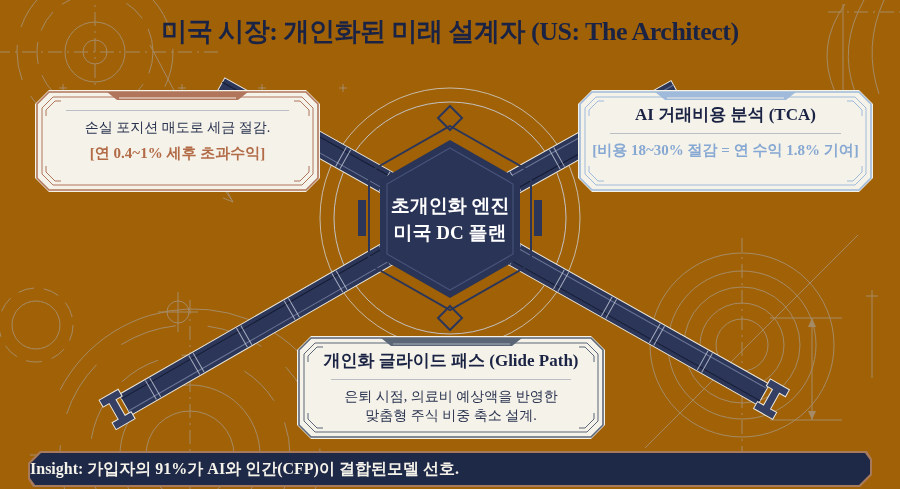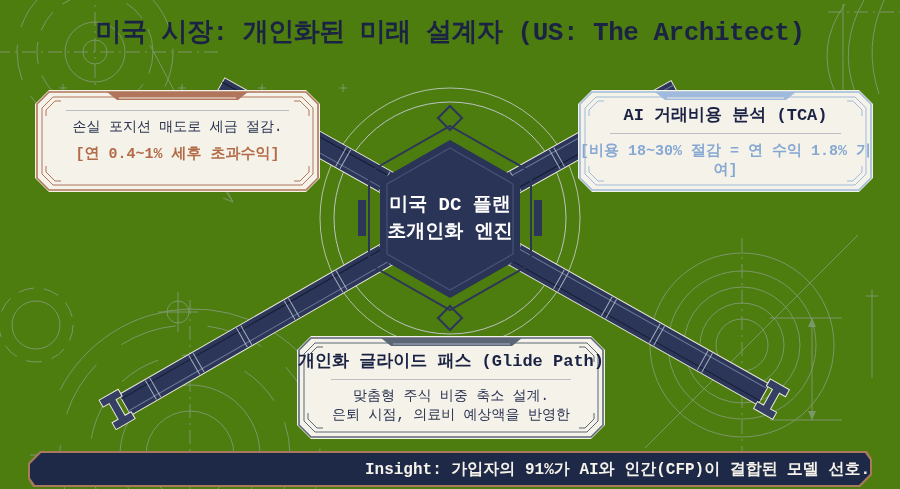--- a/index.html
+++ b/index.html
@@ -1,19 +1,19 @@
 <!DOCTYPE html>
 <html><head>
 <meta charset="utf-8">
 <style>
   html,body{margin:0;padding:0;background:#e8e5dc;}
   .stage{
     position:relative;width:900px;height:489px;overflow:hidden;
-    background:#4d7c0f;
-    font-family:Liberation Mono, monospace;
+    background:#a16207;
+    font-family:Liberation Serif, serif;
   }
   .bg-svg{position:absolute;left:0;top:0;width:900px;height:489px;}
   .page-title{
     position:absolute;left:0;top:14px;width:100%;text-align:center;
     font-size:26px;font-weight:800;color:#1b2344;letter-spacing:-0.5px;
   }
   .hub-text{
     position:absolute;left:360px;top:192px;width:180px;text-align:center;
     color:#ffffff;font-weight:700;font-size:19px;line-height:27px;
   }
@@ -29,23 +29,23 @@
   .card-highlight{font-size:15px;font-weight:800;margin-top:7px;}
   .hl-copper{color:#b26b46;}
   .hl-blue{color:#86a8d3;}
   .insight-outer{
     position:absolute;left:28px;top:451px;width:844px;height:36px;
     background:#a87a5c;
     clip-path:polygon(12px 0,calc(100% - 5px) 0,100% 8px,100% calc(100% - 12px),calc(100% - 12px) 100%,5px 100%,0 calc(100% - 8px),0 12px);
   }
   .insight-inner{
     position:absolute;left:2px;top:2px;right:2px;bottom:2px;
-    background:#1e2847;display:flex;align-items:center;justify-content:flex-end;
+    background:#1e2847;display:flex;align-items:center;justify-content:flex-start;
     clip-path:polygon(11px 0,calc(100% - 5px) 0,100% 7px,100% calc(100% - 11px),calc(100% - 11px) 100%,5px 100%,0 calc(100% - 7px),0 11px);
-    color:#f5f2ea;font-size:16px;font-weight:700;white-space:nowrap;gap:9px;
+    color:#f5f2ea;font-size:16px;font-weight:700;white-space:nowrap;
   }
   .insight-inner .hl{color:#c78a5a;}
 </style>
 </head>
 <body>
 
 <div class="stage">
 
   <svg class="bg-svg" width="900" height="489" viewBox="0 0 900 489">
 
@@ -155,22 +155,22 @@
       <polygon points="450,106 462,118 450,130 438,118" fill="none" stroke="#2c3659" stroke-width="2"></polygon>
       <polygon points="450,306 462,318 450,330 438,318" fill="none" stroke="#2c3659" stroke-width="2"></polygon>
       <polygon points="450,140 520,180 520,258 450,298 380,258 380,180" fill="#2a3456"></polygon>
       <polygon points="450,148 513,184 513,254 450,290 387,254 387,184" fill="none" stroke="#47527a" stroke-width="1.2"></polygon>
     </g>
   </svg>
 
   <div class="page-title">미국 시장: 개인화된 미래 설계자 (US: The Architect)</div>
 
   <div class="hub-text">
+    <div>초개인화 엔진</div>
     <div>미국 DC 플랜</div>
-    <div>초개인화 엔진</div>
   </div>
 
   <div class="card" style="left:35px;top:90px;width:285px;height:102px;">
     <svg class="frame" width="285" height="102" viewBox="0 0 285 102" fill="none">
       <path d="M14,2 H271 L283,14 V88 L271,100 H14 L2,88 V14 Z" stroke="#b0755a" stroke-width="1.6"></path>
       <path d="M18,7 H267 L278,18 V84 L267,95 H18 L7,84 V18 Z" stroke="#b0755a" stroke-width="1"></path>
       <path d="M72,2 H213 L203,10 H82 Z" fill="#b0755a" stroke="none"></path>
       <line x1="84" y1="8" x2="201" y2="8" stroke="#f2efe6" stroke-width="1"></line>
       <path d="M11,26 V20 L20,11 H26 M259,11 H265 L274,20 V26 M274,76 V82 L265,91 H259 M26,91 H20 L11,82 V76" stroke="#b0755a" stroke-width="1"></path>
     </svg>
@@ -200,22 +200,22 @@
     <svg class="frame" width="308" height="103" viewBox="0 0 308 103" fill="none">
       <path d="M14,2 H294 L306,14 V89 L294,101 H14 L2,89 V14 Z" stroke="#5b6677" stroke-width="1.6"></path>
       <path d="M18,7 H290 L301,18 V85 L290,96 H18 L7,85 V18 Z" stroke="#5b6677" stroke-width="1"></path>
       <path d="M84,2 H225 L215,10 H94 Z" fill="#5b6677" stroke="none"></path>
       <line x1="96" y1="8" x2="213" y2="8" stroke="#aab2bd" stroke-width="1"></line>
       <path d="M11,26 V20 L20,11 H26 M282,11 H288 L297,20 V26 M297,77 V83 L288,92 H282 M26,92 H20 L11,83 V77" stroke="#5b6677" stroke-width="1"></path>
     </svg>
     <div class="content">
       <div class="card-title">개인화 글라이드 패스 (Glide Path)</div>
       <div class="card-divider"></div>
+      <div class="card-body">은퇴 시점, 의료비 예상액을 반영한</div>
       <div class="card-body">맞춤형 주식 비중 축소 설계.</div>
-      <div class="card-body">은퇴 시점, 의료비 예상액을 반영한</div>
     </div>
   </div>
 
   <div class="insight-outer">
     <div class="insight-inner">
       <span>Insight: 가입자의 91%가 AI와 인간(CFP)이 결합된 </span>
         <span> 모델 선호.</span>
     </div>
   </div>
 

